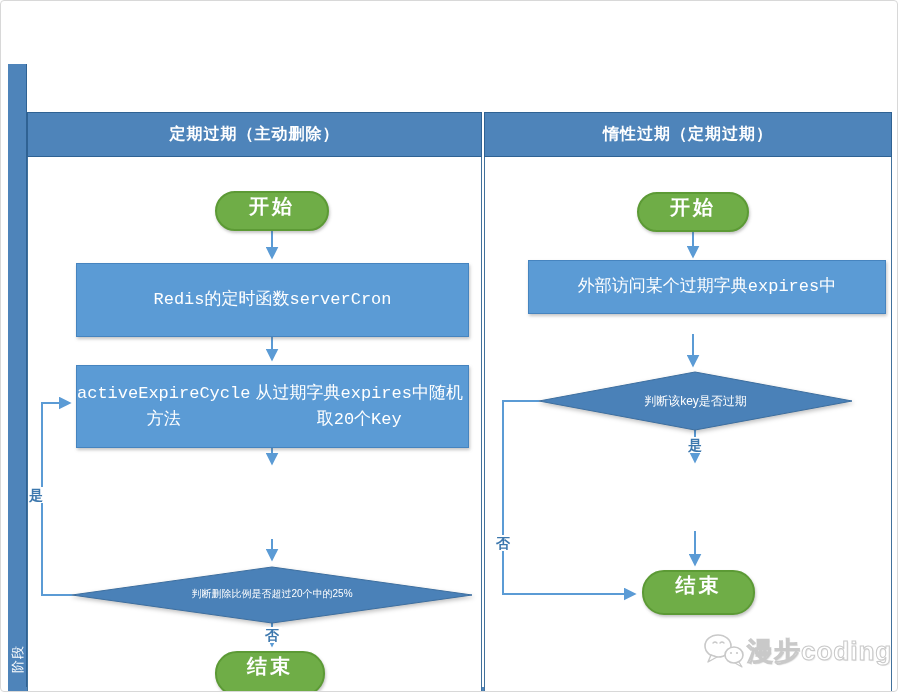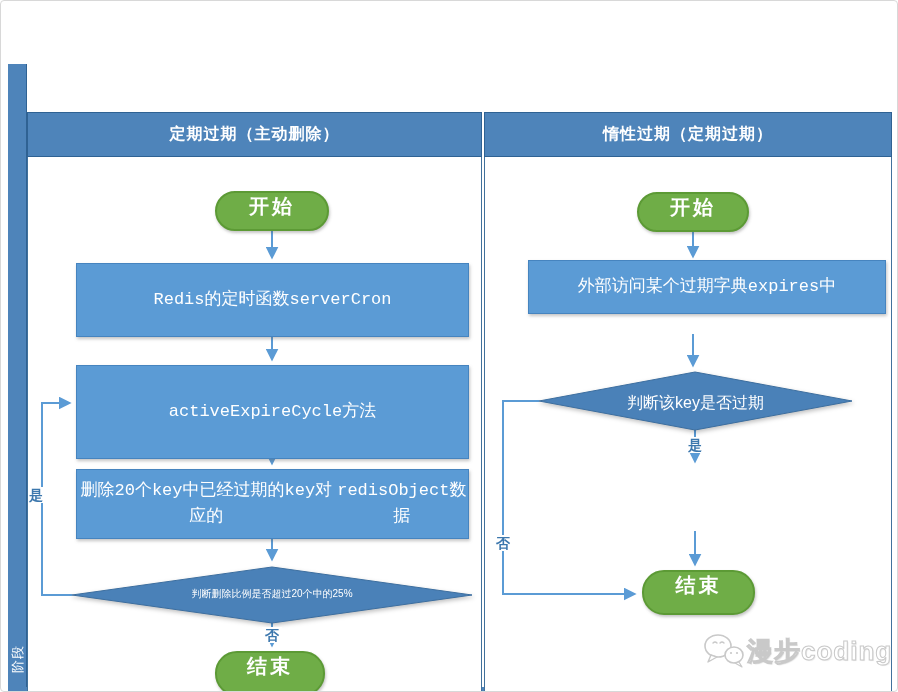--- a/index.html
+++ b/index.html
@@ -112,28 +112,25 @@
       </svg>
 
       <div class="node pill" style="left:187px;top:34px;width:114px;height:40px;">
         <span>开始</span>
       </div>
 
       <div class="node pbox" style="left:48px;top:106px;width:393px;height:74px;">
         <div>Redis的定时函数serverCron</div>
       </div>
 
-      <div class="node pbox" style="left:48px;top:208px;width:393px;height:94px;">
+      <div class="node pbox" style="left:48px;top:208px;width:393px;height:83px;">
         <div>activeExpireCycle方法</div>
+        <div>从过期字典expires中随机取20个Key</div>
       </div>
 
-      <div class="node pbox" style="left:48px;top:312px;width:393px;height:70px;">
-        <div>删除20个key中已经过期的key对应的</div>
-        <div>redisObject数据</div>
-      </div>
 
       <div class="diamond-text" style="left:44px;top:430px;width:400px;">判断删除比例是否超过20个中的25%</div>
 
       <div class="flow-label" style="left:0px;top:330px;width:16px;">是</div>
       <div class="flow-label" style="left:234px;top:470px;width:20px;">否</div>
 
       <div class="node pill" style="left:187px;top:494px;width:110px;height:45px;">
         <span>结束</span>
       </div>
     </div>
@@ -160,21 +157,21 @@
       </svg>
 
       <div class="node pill" style="left:152px;top:35px;width:112px;height:40px;">
         <span>开始</span>
       </div>
 
       <div class="node pbox" style="left:30px;top:103px;width:358px;height:54px;margin-left:13px;">
         <div>外部访问某个过期字典expires中</div>
       </div>
 
-      <div class="diamond-text" style="left:54px;top:236px;width:313px;font-size:16px;">判断该key是否过期</div>
+      <div class="diamond-text" style="left:54px;top:236px;width:313px;font-size:12px;">判断该key是否过期</div>
 
       <div class="flow-label" style="left:200px;top:280px;width:20px;">是</div>
       <div class="flow-label" style="left:8px;top:378px;width:20px;">否</div>
 
 
       <div class="node pill" style="left:157px;top:413px;width:113px;height:45px;">
         <span>结束</span>
       </div>
     </div>
   </div>

